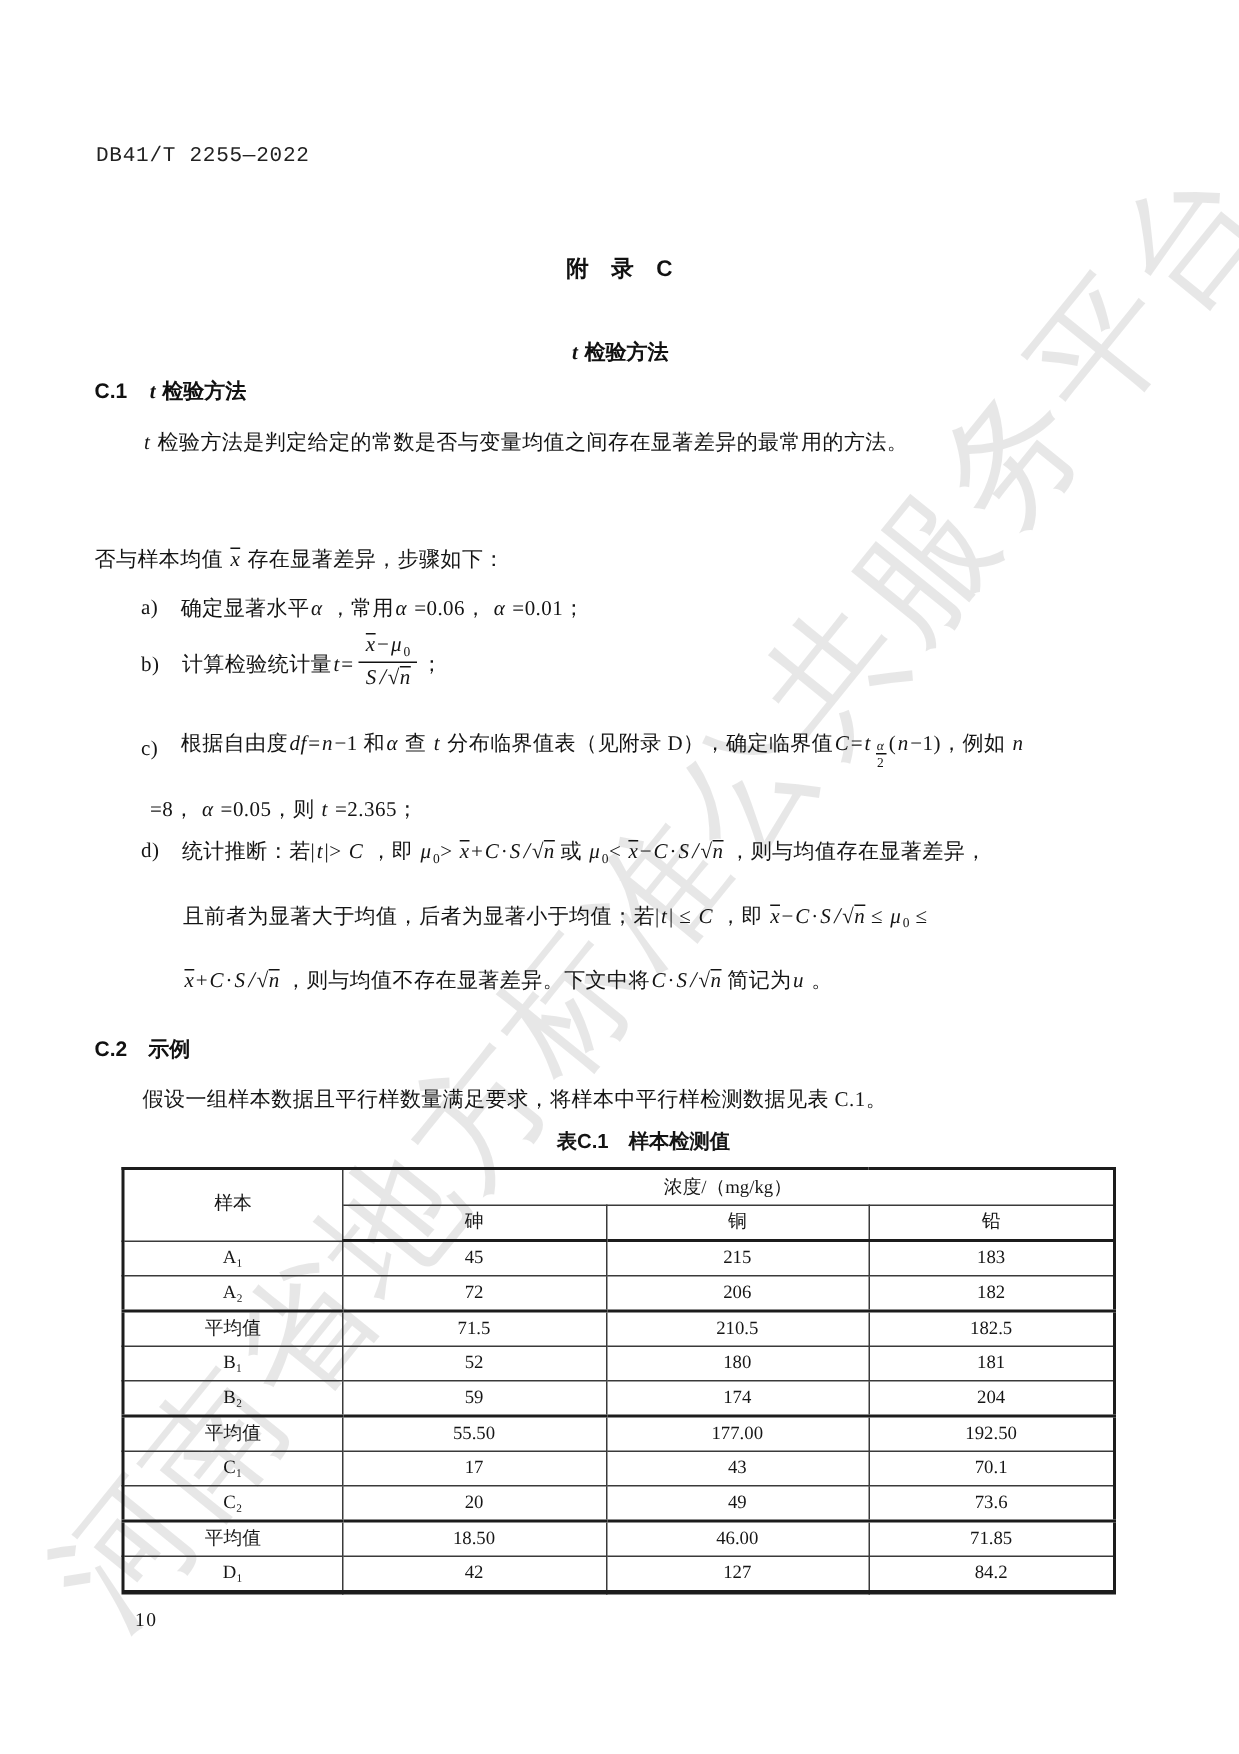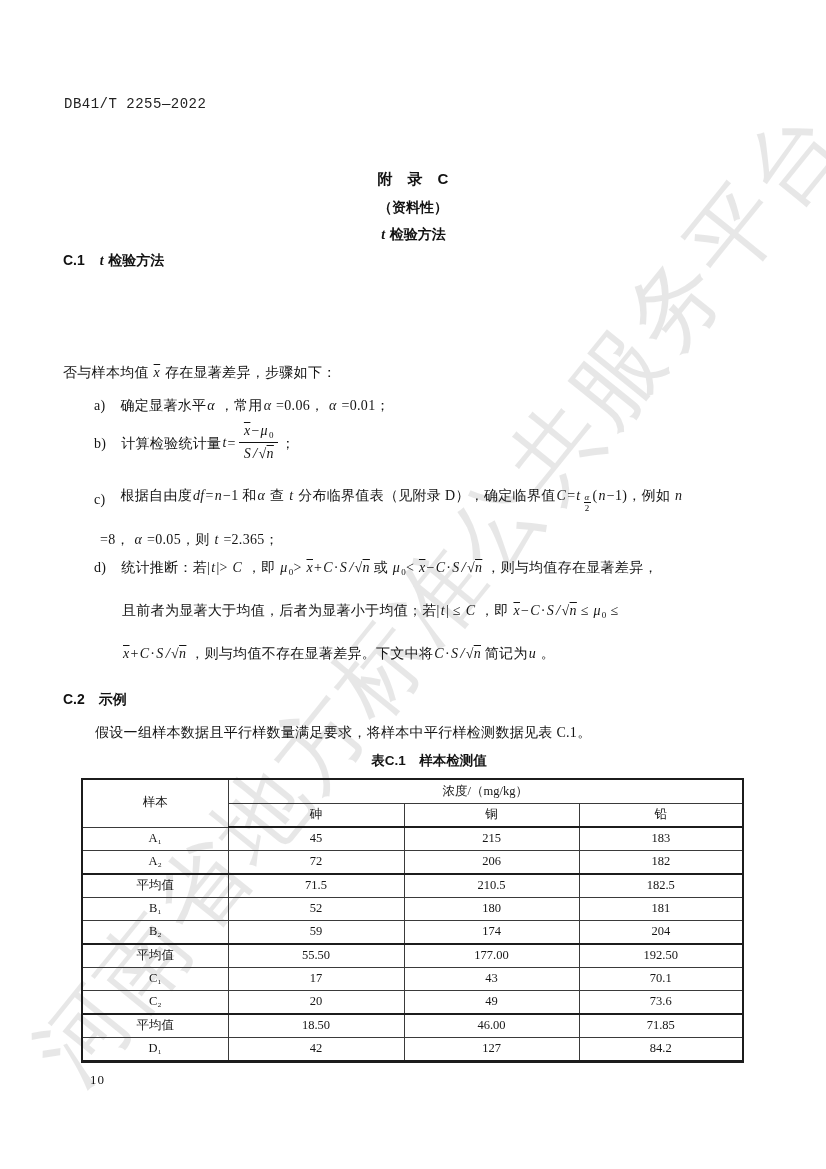--- a/index.html
+++ b/index.html
@@ -57,25 +57,25 @@
 
 <div class="page">
 
   <div class="wm">河南省地方标准公共服务平台</div>
 
   <div class="content">
 
     <div class="abs doc-code" style="left:64px; top:96px;font-family:Liberation Mono, monospace;">DB41/T 2255—2022</div>
 
     <div class="abs center hd" style="top:170px; font-size:15px;">附　录　C</div>
-    <div class="abs center hd" style="top:199px;">（资料性）</div>
     <div class="abs center hd" style="top:226px;"><span class="it">t </span><span>检验方法</span></div>
 
     <div class="abs hd" style="left:63px; top:252px;"><span>C.1　</span><span class="it">t </span><span>检验方法</span></div>
 
+    <div class="abs body-line" style="left:95px; top:286px;"><span class="it">t </span><span>检验方法是判定给定的常数是否与变量均值之间存在显著差异的最常用的方法。</span></div>
 
     <div class="abs body-line" style="left:63px; top:364px;"><span>否与样本均值 </span><span class="ol">x</span><span> 存在显著差异，步骤如下：</span></div>
 
     <div class="abs body-line li-line" style="left:94px; top:397px;">
       <span class="marker">a)</span>
       <span><span>确定显著水平</span><span class="it">α</span><span> ，常用</span><span class="it">α</span><span> =0.06， </span><span class="it">α</span><span> =0.01；</span></span>
     </div>
 
     <div class="abs body-line li-line" style="left:94px; top:420px; height:48px;">
       <span class="marker">b)</span>

